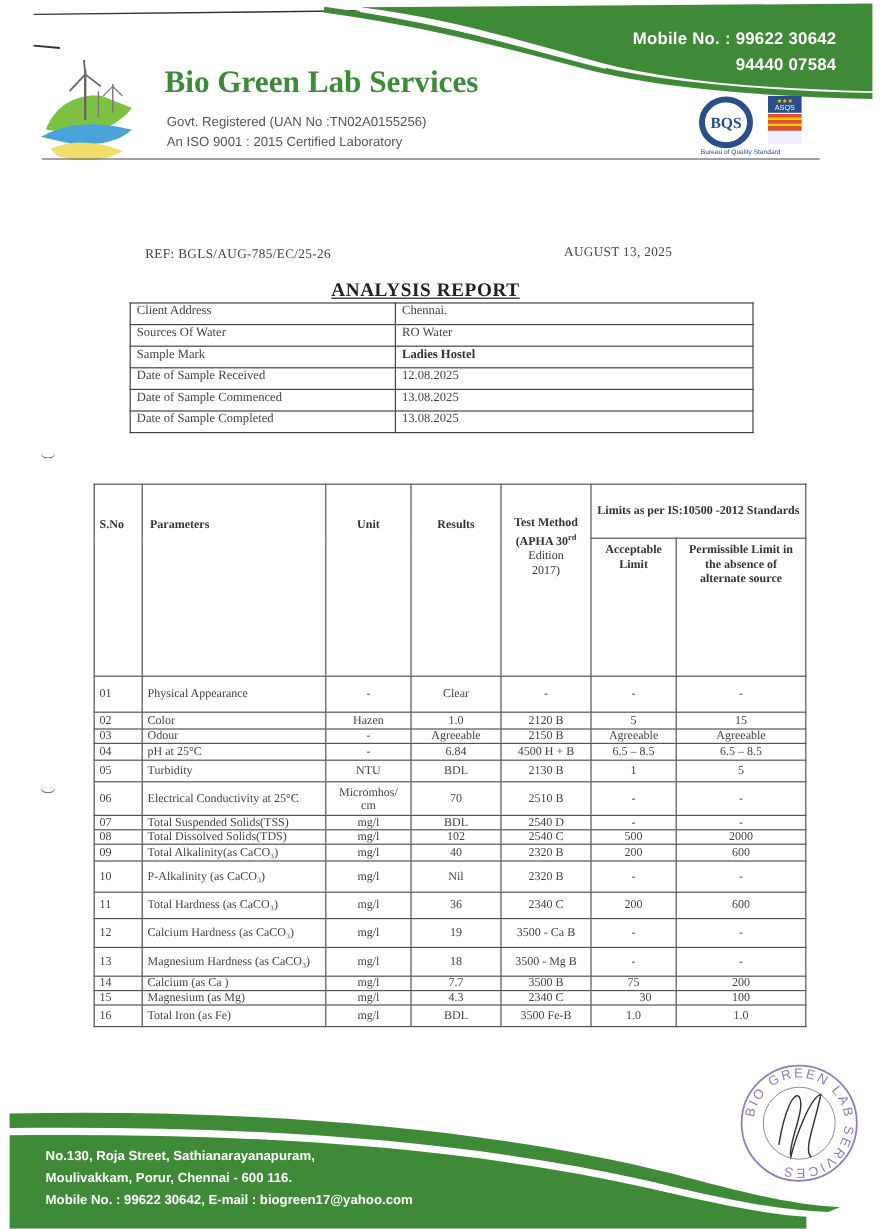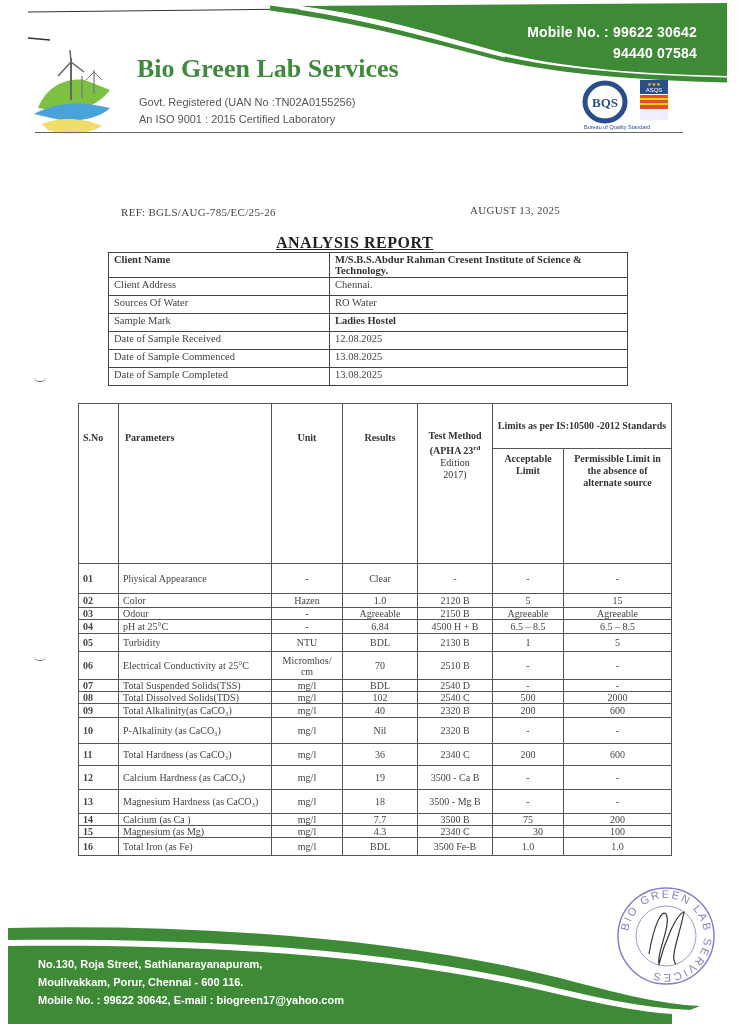--- a/index.html
+++ b/index.html
@@ -20,21 +20,21 @@
   #info { position:absolute; left:108px; top:252px; width:520px; font-size:10.5px; }
   #info td { border:1px solid #444; padding:1px 5px; color:#444; vertical-align:top; height:15px; }
   #info td.k { width:210px; }
   #info td.b { font-weight:bold; color:#333; }
   
   #main { position:absolute; left:78px; top:403px; width:594px; font-size:10px; }
   #main th, #main td { border:1px solid #555; color:#444; }
   #main th { font-weight:bold; color:#333; font-size:10px; }
   #main td { padding:0 4px; text-align:center; }
   #main td.p { text-align:left; }
-  #main td.s { text-align:left;font-weight:bold; }
+  #main td.s { text-align:left; }
   
   #ftr-svg { position:absolute; left:0; top:918px; }
   .faddr { position:absolute; left:38px; font-family:"Liberation Sans", sans-serif; font-weight:bold; color:#fff; font-size:11px; }
   .stamp { position:absolute; left:614px; top:884px; width:104px; height:104px; }
   .mark { position:absolute; }
 </style>
 </head>
 <body>
 
 <svg id="hdr-svg" width="745" height="140">
@@ -85,24 +85,20 @@
 <div class="bqs-caption">Bureau of Quality Standard</div>
 <div class="hr-line"></div>
 
 <div class="ref" style="left:121px;">REF: BGLS/AUG-785/EC/25-26</div>
 <div class="ref" style="left:470px; top:204px;">AUGUST 13, 2025</div>
 <div class="title">ANALYSIS  REPORT</div>
 
 <table id="info">
   <tbody id="info-body">
       <tr>
-        <td class="k b">Client Name</td>
-        <td class="b">M/S.B.S.Abdur Rahman Cresent Institute of Science &amp; Technology.</td>
-      </tr>
-      <tr>
         <td class="k">Client  Address</td>
         <td class="">Chennai.</td>
       </tr>
       <tr>
         <td class="k">Sources Of Water</td>
         <td class="">RO Water</td>
       </tr>
       <tr>
         <td class="k">Sample Mark</td>
         <td class="b">Ladies Hostel</td>
@@ -124,21 +120,21 @@
 
 <table id="main">
   <thead>
     <tr>
       <th rowspan="2" style="width:34px; height:130px; vertical-align:top; padding-top:28px; text-align:left; padding-left:4px;">S.No</th>
       <th rowspan="2" style="width:145px; vertical-align:top; padding-top:28px; text-align:left; padding-left:6px;">Parameters</th>
       <th rowspan="2" style="width:68px; vertical-align:top; padding-top:28px;">Unit</th>
       <th rowspan="2" style="width:72px; vertical-align:top; padding-top:28px;">Results</th>
       <th rowspan="2" style="width:72px; vertical-align:top; padding-top:26px; line-height:12px;">
         <span>Test Method</span><br>
-        <span>(APHA 23</span><sup style="font-size:7px;">rd</sup><br>
+        <span>(APHA 30</span><sup style="font-size:7px;">rd</sup><br>
         <span style="font-weight:normal;">Edition</span><br>
         <span style="font-weight:normal;text-align:center;">2017)</span>
       </th>
       <th colspan="2" style="height:36px; line-height:12px; padding:0 4px;">Limits as per IS:10500 -2012 Standards</th>
     </tr>
     <tr>
       <th style="width:68px; vertical-align:top; padding-top:4px; line-height:12px;">Acceptable Limit</th>
       <th style="vertical-align:top; padding:4px 8px 0; line-height:12px; height:90px;">Permissible Limit in the absence of alternate source</th>
     </tr>
   </thead>

